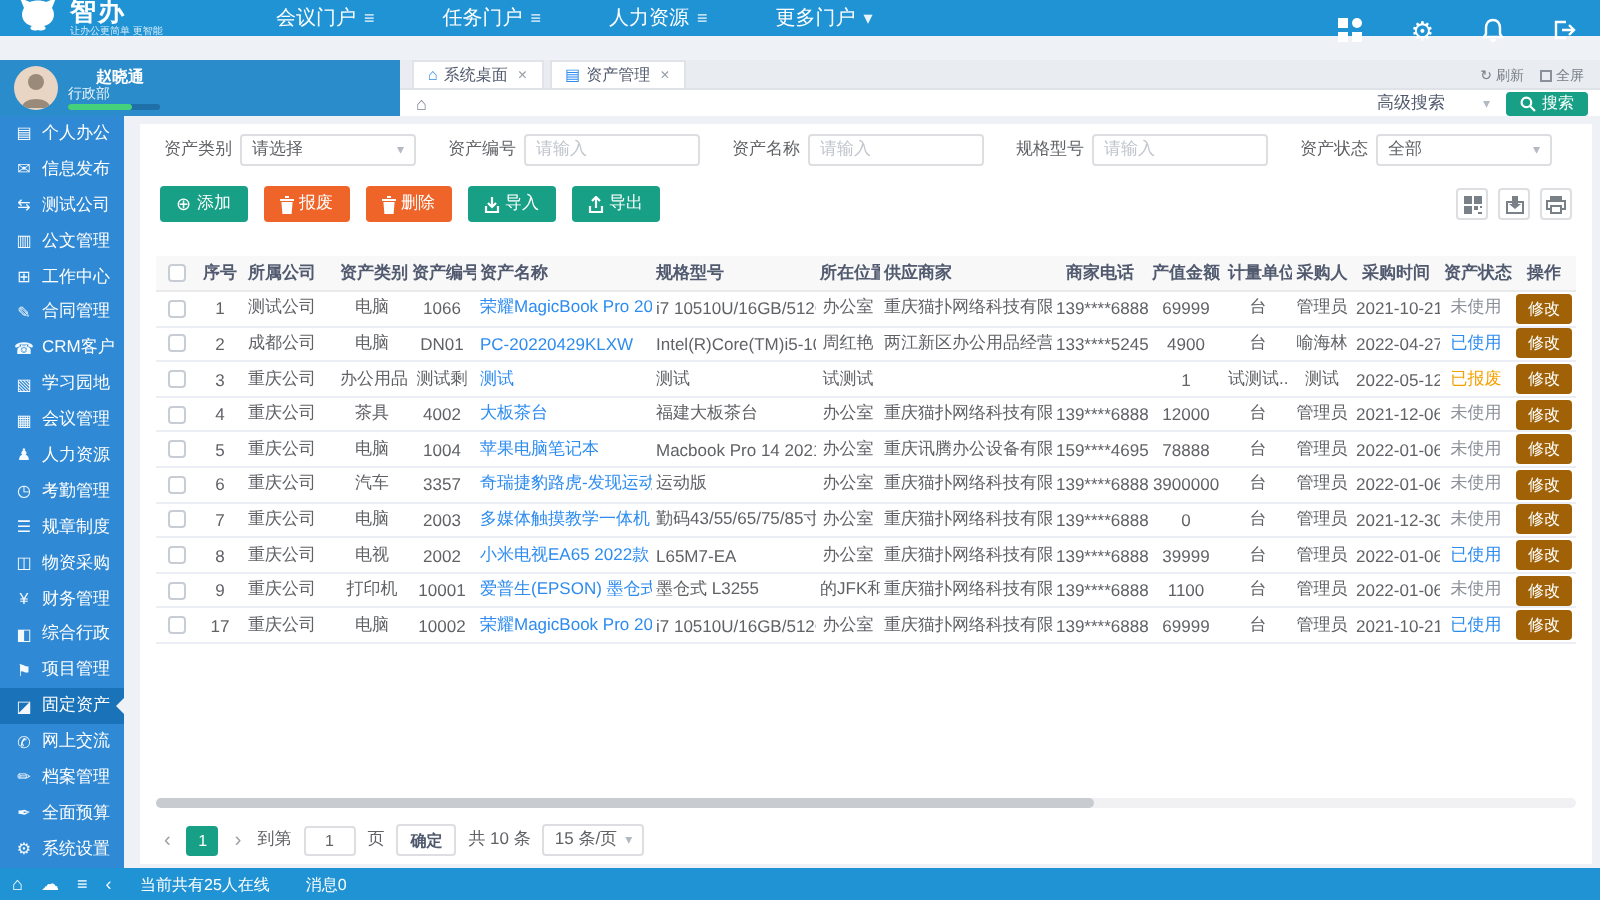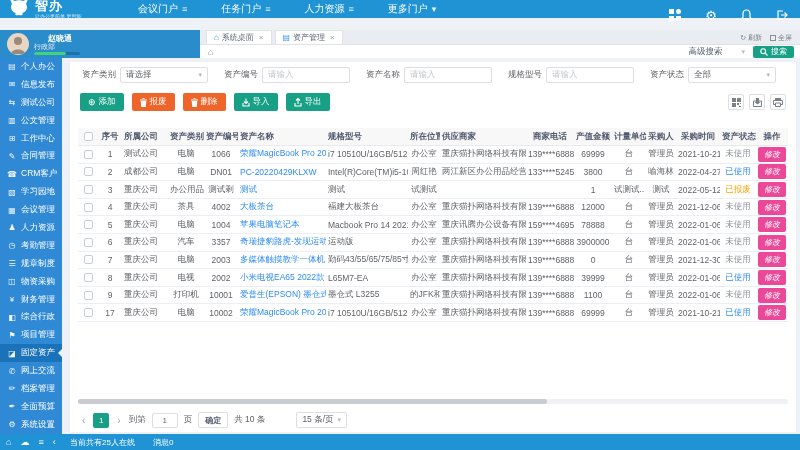--- a/index.html
+++ b/index.html
@@ -59,31 +59,31 @@
   .tool-sq { width:16px; height:16px; border:1px solid #dcdee2; border-radius:2px; display:flex; align-items:center; justify-content:center; background:#fff; }
   
   table { table-layout:fixed; border-collapse:collapse; width:710px; margin:12px 8px; }
   th,td { height:17.6px; font-size:8.5px; color:#606266; overflow:hidden; white-space:nowrap; text-align:center; padding:0 2px; border-bottom:1px solid #ebeef5; }
   th { background:#f8f8f9; color:#515a6e; font-weight:bold; border-bottom:1px solid #e8eaec; }
   .ta-l { text-align:left; }
   .c0{width:20px}.c1{width:24px}.c2{width:46px}.c3{width:36px}.c4{width:34px}.c5{width:88px}.c6{width:82px}.c7{width:32px}.c8{width:86px}.c9{width:48px}.c10{width:38px}.c11{width:34px}.c12{width:30px}.c13{width:44px}.c14{width:36px}.c15{width:32px}
   .cb { width:9px; height:9px; border:1px solid #c8cdd4; border-radius:2px; background:#fff; margin:0 auto; }
   .link { color:#2d8cf0; cursor:pointer; }
   .st-unused { color:#8a8f99; } .st-used { color:#2d8cf0; } .st-scrapped { color:#f5a100; }
-  .mod-btn { background:#ec4899; color:#fff; border:none; border-radius:2px; font-size:8px; padding:2px 6px; cursor:pointer;font-style:italic; }
+  .mod-btn { background:#a16207; color:#fff; border:none; border-radius:2px; font-size:8px; padding:2px 6px; cursor:pointer; }
   .spacer { flex:1; }
   .hscroll { height:5px; margin:0 8px 4px; background:#f1f1f3; border-radius:3px; position:relative; }
   .hscroll i { position:absolute; left:0; top:0; height:5px; width:66%; background:#c8cbd0; border-radius:3px; }
   
   .pager { height:24px; display:flex; align-items:center; gap:6px; padding:0 10px; font-size:8.5px; color:#606266; }
   .pg-arrow { color:#9aa0a8; font-size:10px; padding:0 2px; cursor:pointer; }
   .pg-cur { width:16px; height:15px; background:#17a086; color:#fff; border-radius:2px; display:flex; align-items:center; justify-content:center; font-size:8px; }
   .pg-input { width:26px; height:15px; border:1px solid #dcdee2; border-radius:2px; text-align:center; font-size:8px; color:#606266; }
   .pg-ok { height:16px; border:1px solid #dcdee2; background:#fff; border-radius:2px; font-size:8px; color:#515a6e; font-weight:bold; padding:0 6px; }
-  .pg-size { height:16px; border:1px solid #dcdee2; border-radius:2px; display:flex; align-items:center; gap:4px; padding:0 5px;margin-left:25px; }
+  .pg-size { height:16px; border:1px solid #dcdee2; border-radius:2px; display:flex; align-items:center; gap:4px; padding:0 5px; }
   
   .footer { position:absolute; left:0; top:434px; width:800px; height:16px; background:#2093d4; color:#fff; display:flex; align-items:center; font-size:8px; }
   .f-icons { display:flex; gap:9px; padding-left:6px; width:64px; font-size:9px; }
   .f-icons span { cursor:pointer; line-height:1; }
   .f-online { margin-left:6px; } .f-msg { margin-left:18px; }
   .f-copy { margin-left:auto; padding-right:8px; font-size:7.5px; opacity:.95; }
 </style>
 </head>
 <body>
 
@@ -421,21 +421,21 @@
             </td>
             <td class="c1">2</td>
             <td class="c2 ta-l">成都公司</td>
             <td class="c3">电脑</td>
             <td class="c4">DN01</td>
             <td class="c5 ta-l"><span class="link">PC-20220429KLXW</span></td>
             <td class="c6 ta-l">Intel(R)Core(TM)i5-104...</td>
             <td class="c7">周红艳</td>
             <td class="c8 ta-l">两江新区办公用品经营部</td>
             <td class="c9">133****5245</td>
-            <td class="c10">3800</td>
+            <td class="c10">4900</td>
             <td class="c11">台</td>
             <td class="c12">喻海林</td>
             <td class="c13">2022-04-27</td>
             <td class="c14"><span class="st-used">已使用</span></td>
             <td class="c15"><button class="mod-btn">修改</button></td>
           </tr>
           <tr>
             <td class="c0">
               <div class="cb"></div>
             </td>

